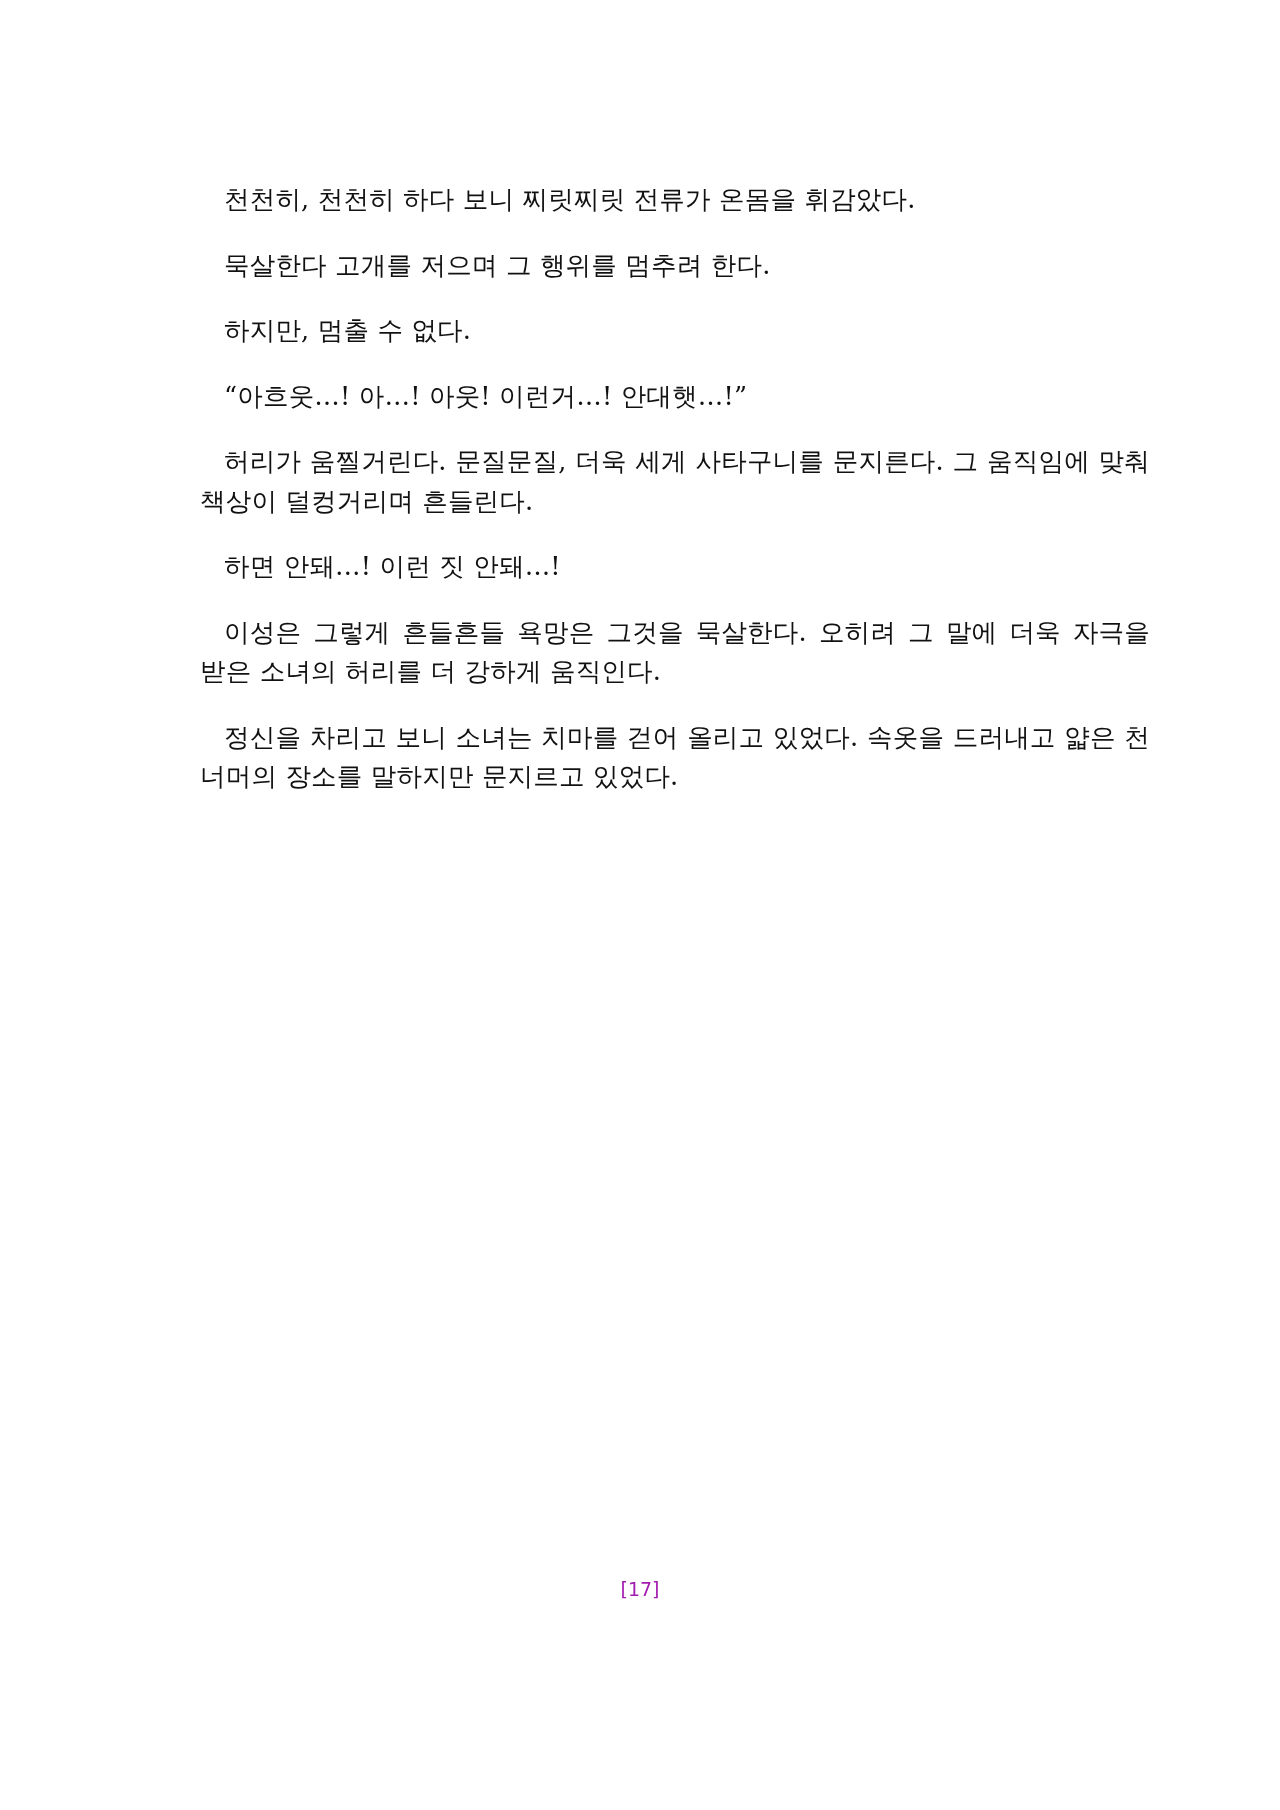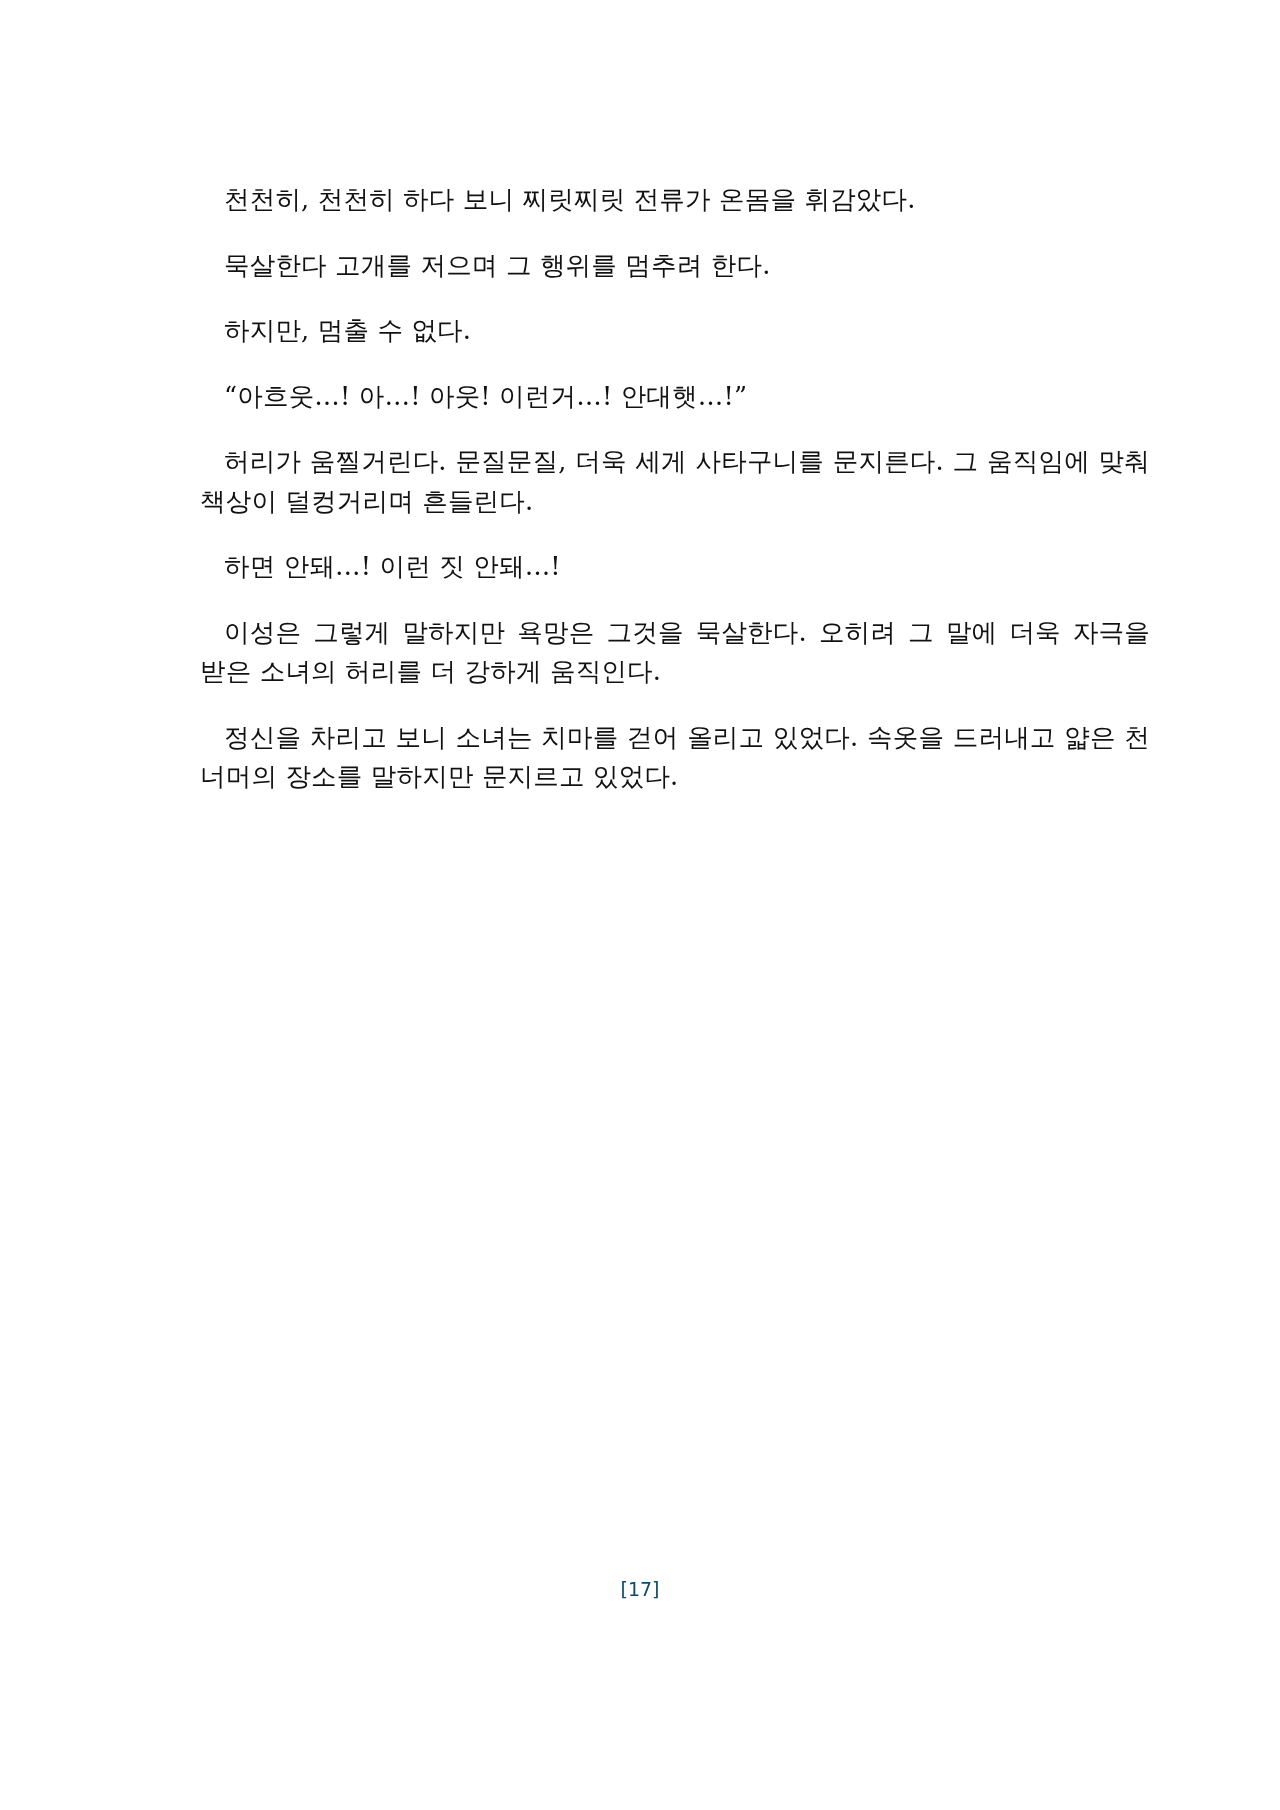--- a/index.html
+++ b/index.html
@@ -41,32 +41,32 @@
     text-indent: 24px;
   }
   .footer {
     position: absolute;
     left: 0;
     right: 0;
     top: 1578px;
     text-align: center;
     font-size: 19px;
     font-family: "DejaVu Sans", "Liberation Sans", sans-serif;
-    color: #0c4a6e;
+    color: #a21caf;
   }
 </style>
 </head>
 <body>
 
 <div class="page">
   <div class="content">
     <p class="para indent">천천히, 천천히 하다 보니 찌릿찌릿 전류가 온몸을 휘감았다.</p>
     <p class="para indent">묵살한다 고개를 저으며 그 행위를 멈추려 한다.</p>
     <p class="para indent">하지만, 멈출 수 없다.</p>
     <p class="para indent">“아흐웃…! 아…! 아웃! 이런거…! 안대햇…!”</p>
     <p class="para indent">허리가 움찔거린다. 문질문질, 더욱 세게 사타구니를 문지른다. 그 움직임에 맞춰 책상이 덜컹거리며 흔들린다.</p>
     <p class="para indent">하면 안돼…! 이런 짓 안돼…!</p>
-    <p class="para indent">이성은 그렇게 말하지만 욕망은 그것을 묵살한다. 오히려 그 말에 더욱 자극을 받은 소녀의 허리를 더 강하게 움직인다.</p>
+    <p class="para indent">이성은 그렇게 흔들흔들 욕망은 그것을 묵살한다. 오히려 그 말에 더욱 자극을 받은 소녀의 허리를 더 강하게 움직인다.</p>
     <p class="para indent">정신을 차리고 보니 소녀는 치마를 걷어 올리고 있었다. 속옷을 드러내고 얇은 천 너머의 장소를 말하지만 문지르고 있었다.</p>
   </div>
 
   <div class="footer">[17]</div>
 </div>
 
 </body></html>

